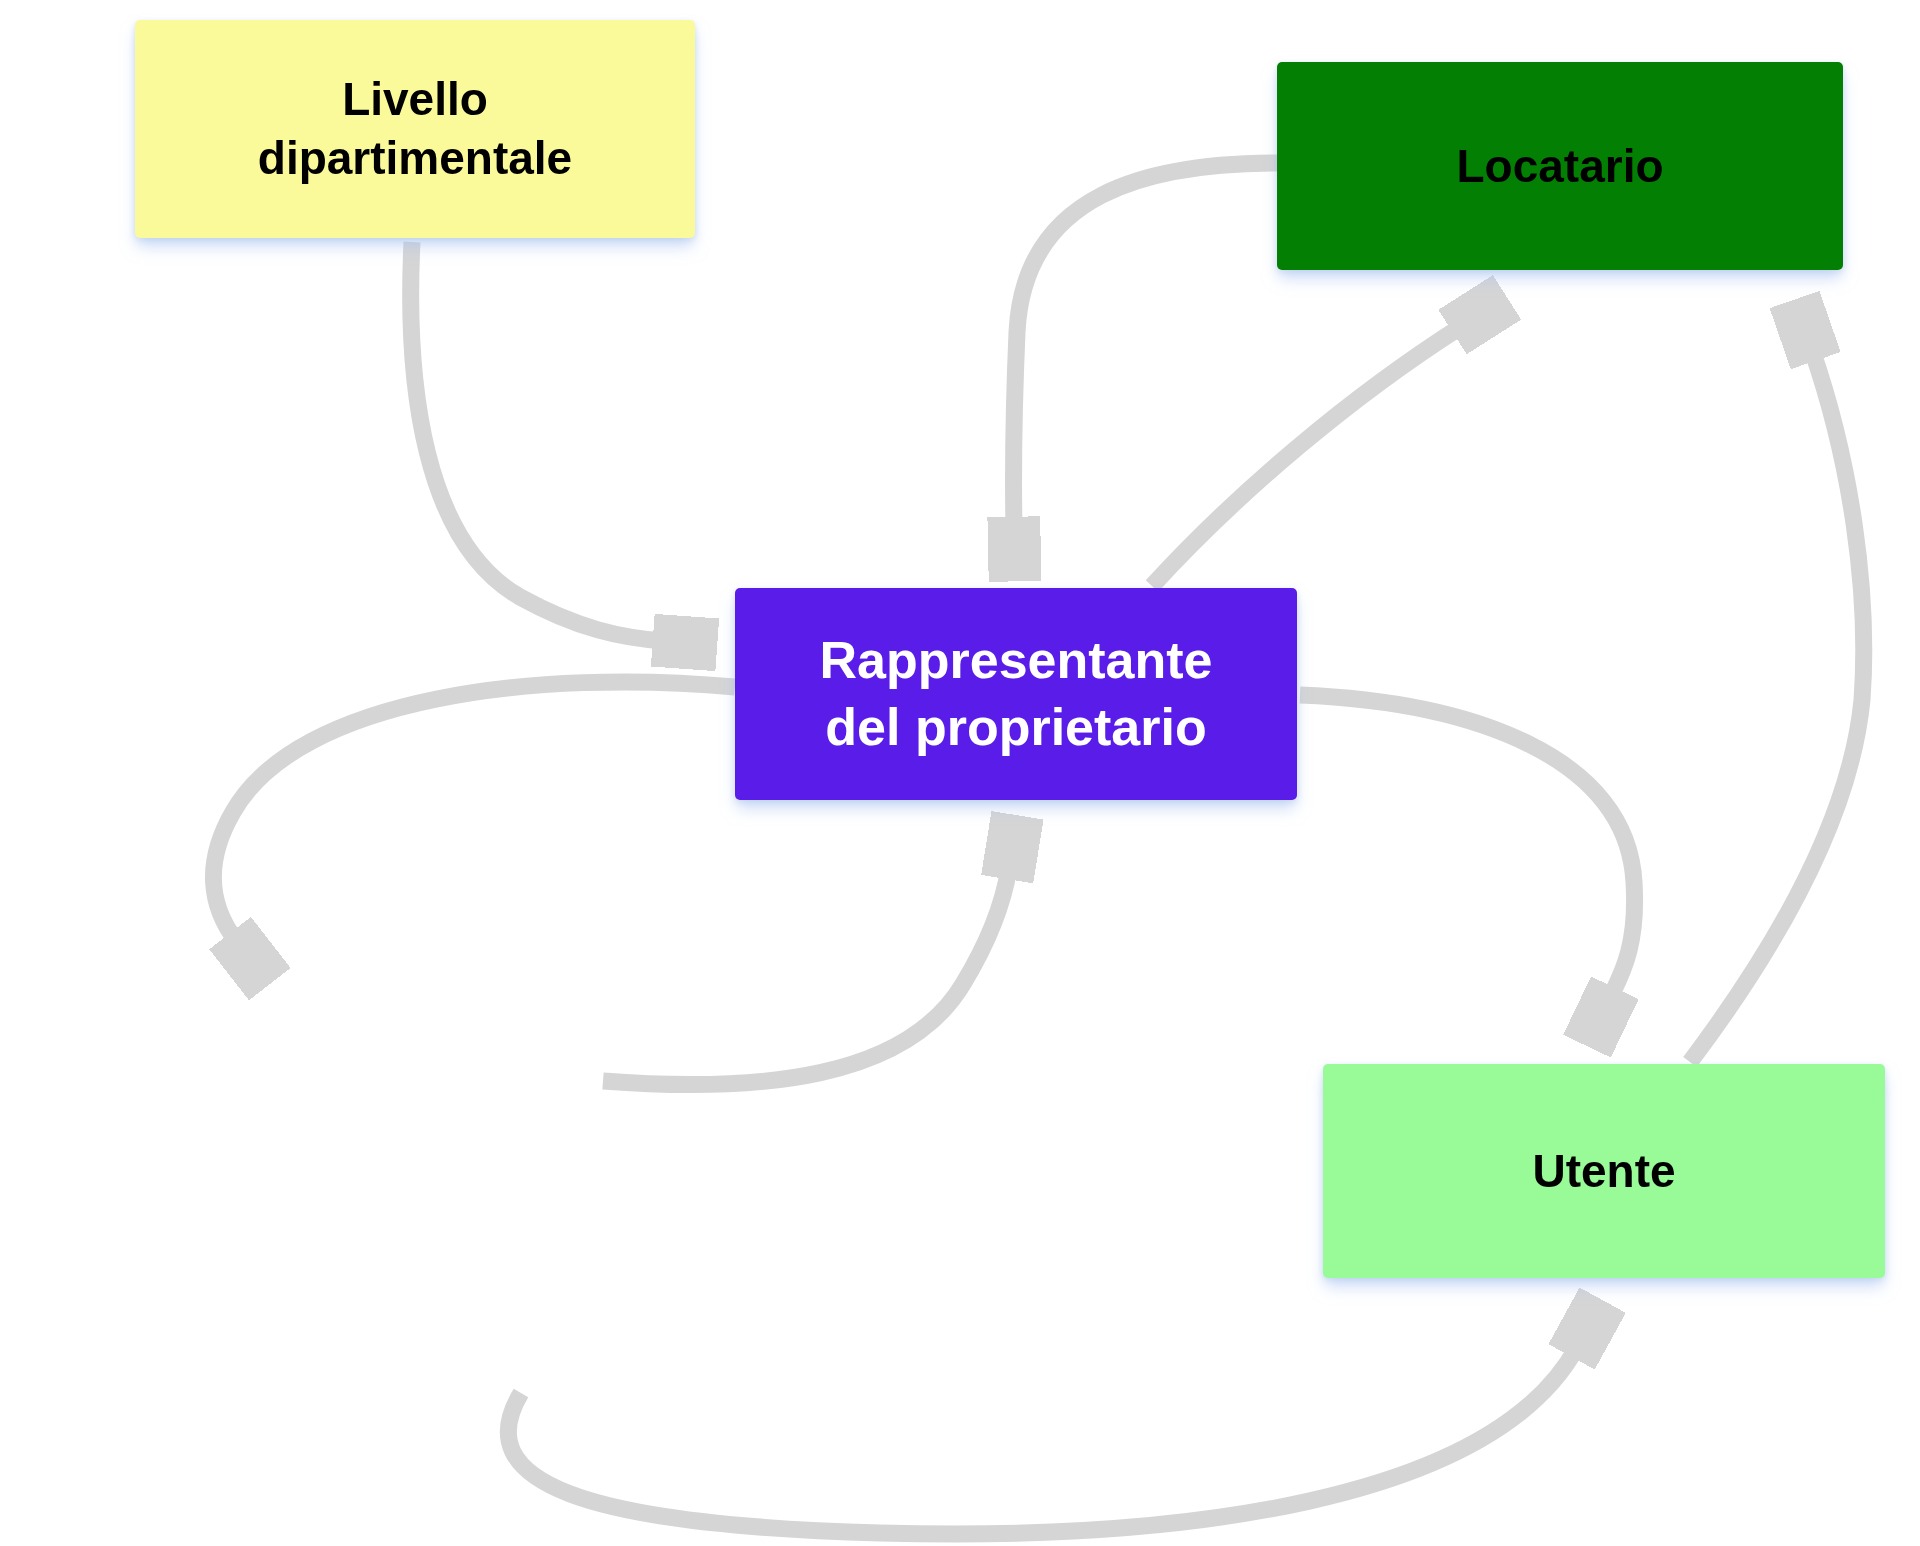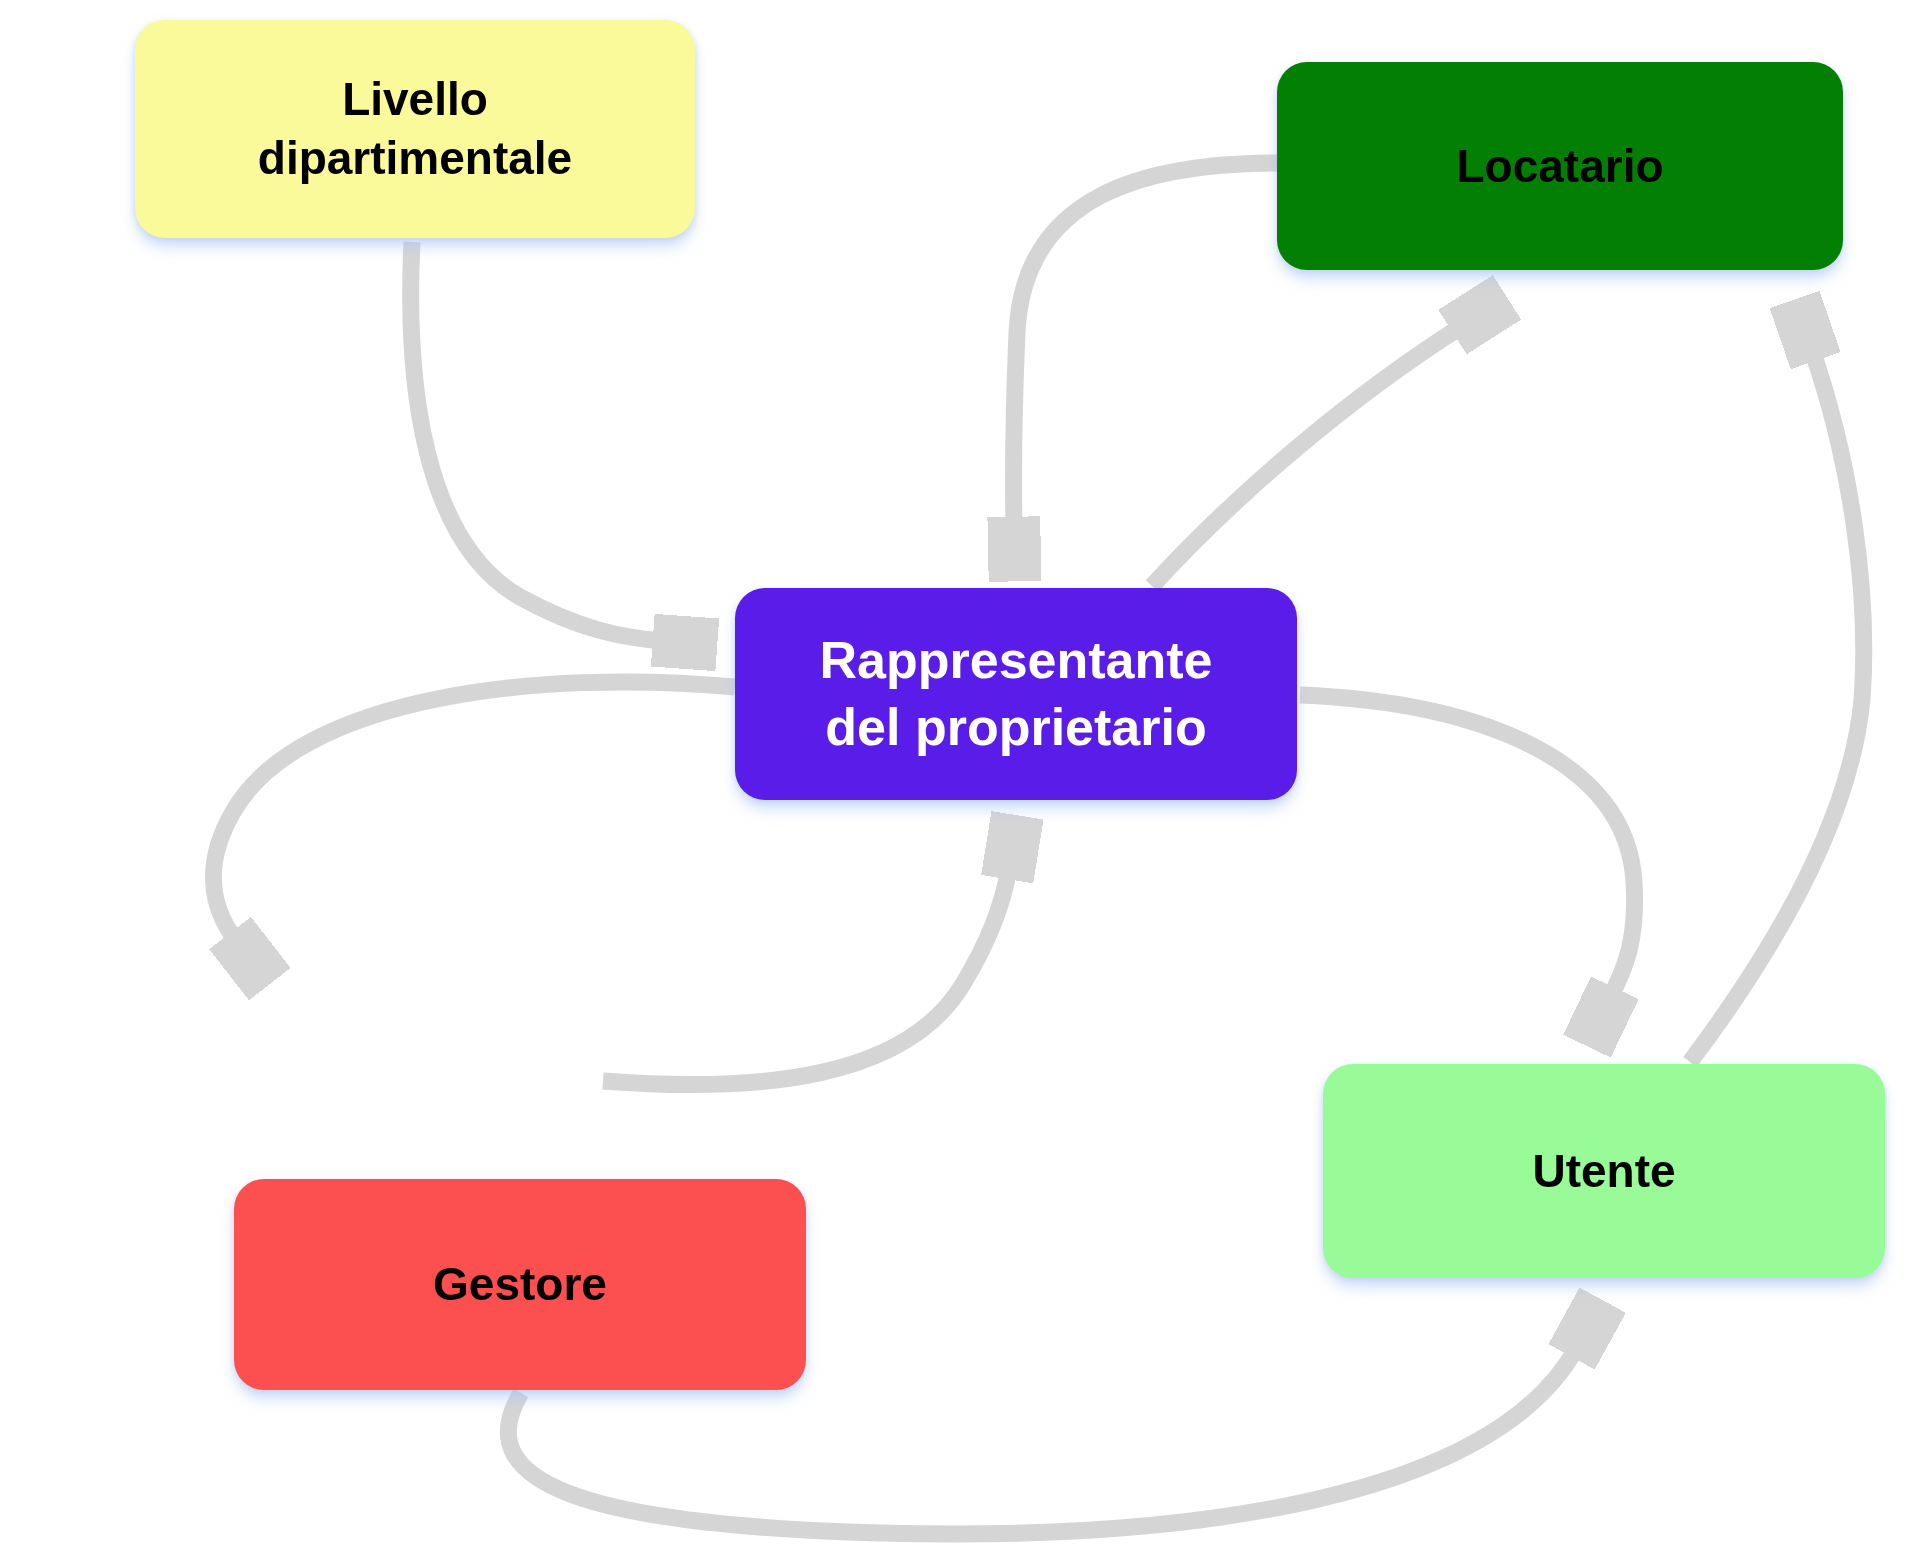--- a/index.html
+++ b/index.html
@@ -28,21 +28,21 @@
     stroke: var(--arrow, #d5d5d5);
     stroke-width: 17;
     stroke-linecap: butt;
   }
   .node {
     position: absolute;
     display: flex;
     align-items: center;
     justify-content: center;
     text-align: center;
-    border-radius: 30px;
+    border-radius: 5px;
     font-weight: 700;
     font-size: 46px;
     line-height: 1.28;
     white-space: pre-line;
     box-shadow: 0 10px 16px -2px rgba(168,195,240,0.60), 0 2px 6px rgba(150,180,230,0.35);
     z-index: 2;
   }
   
   .n-livello       { left: 135px;  top: 20px;   width: 560px; height: 218px; }
   .n-locatario     { left: 1277px; top: 62px;   width: 566px; height: 208px; }
@@ -88,21 +88,18 @@
   <div class="node n-locatario" style="background: rgb(3, 128, 3); color: #000000;">
     <span>Locatario</span>
   </div>
 
   <div class="node n-rappresentante" style="background: rgb(90, 28, 232); color: rgb(255, 255, 255);">
     <span>Rappresentante
 del proprietario</span>
   </div>
 
 
-  <div class="node n-gestore" style="background: rgb(252, 79, 79); color: rgb(0, 0, 0);">
-    <span>Gestore</span>
-  </div>
 
   <div class="node n-utente" style="background: rgb(152, 251, 152); color: rgb(0, 0, 0);">
     <span>Utente</span>
   </div>
 
 </div>
 
 </body></html>

